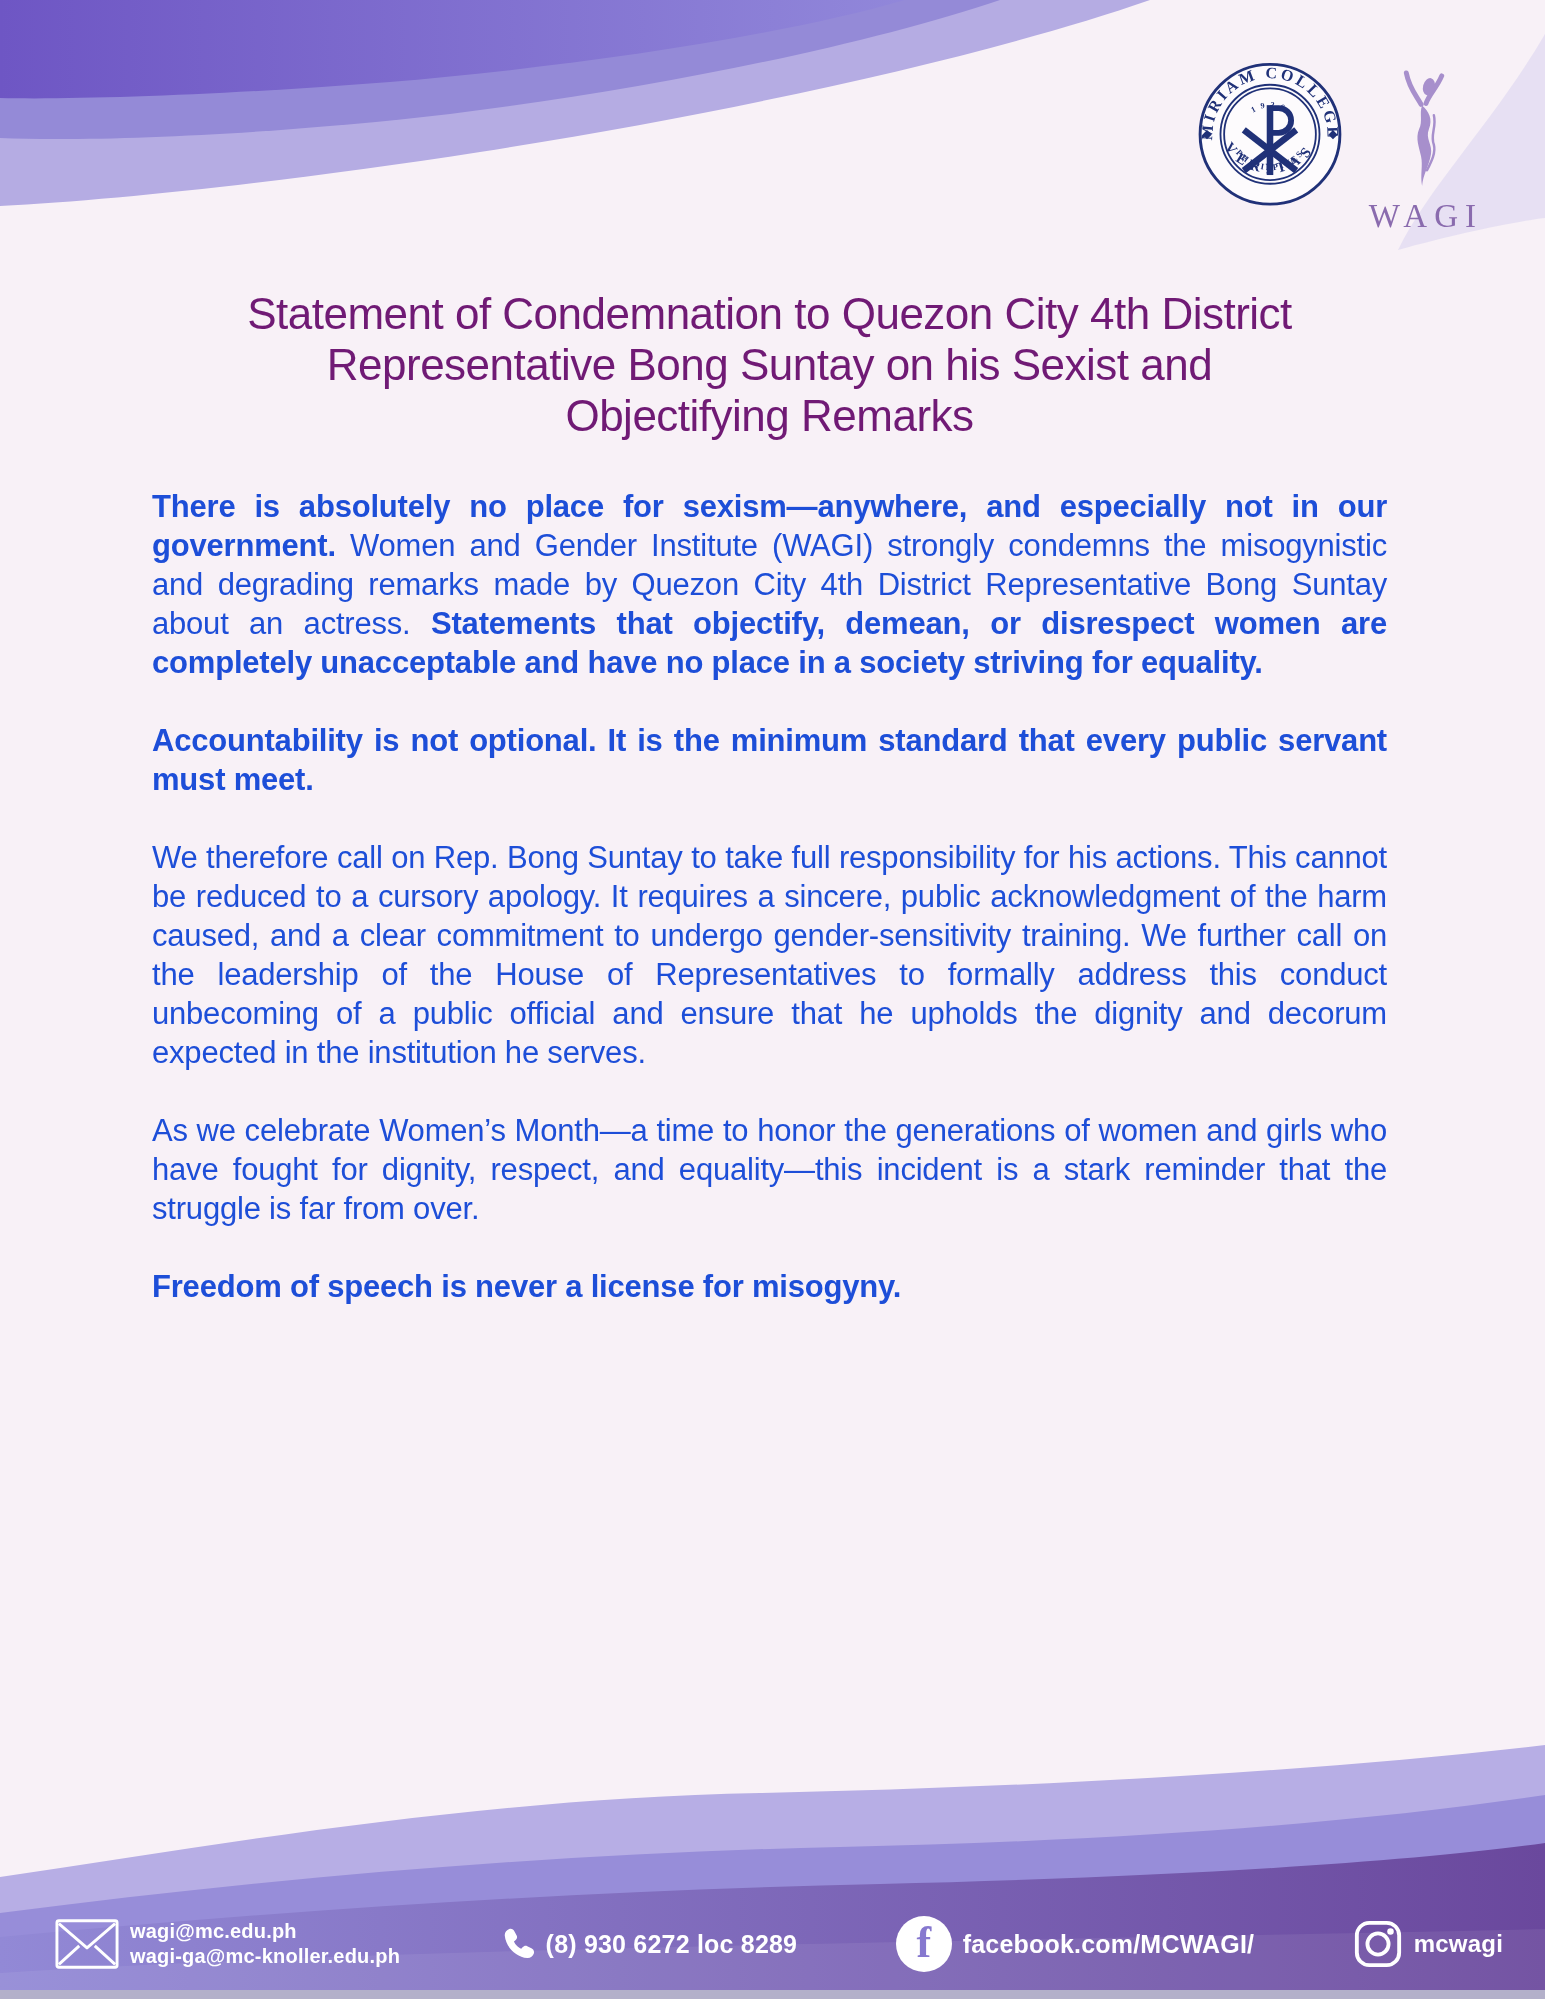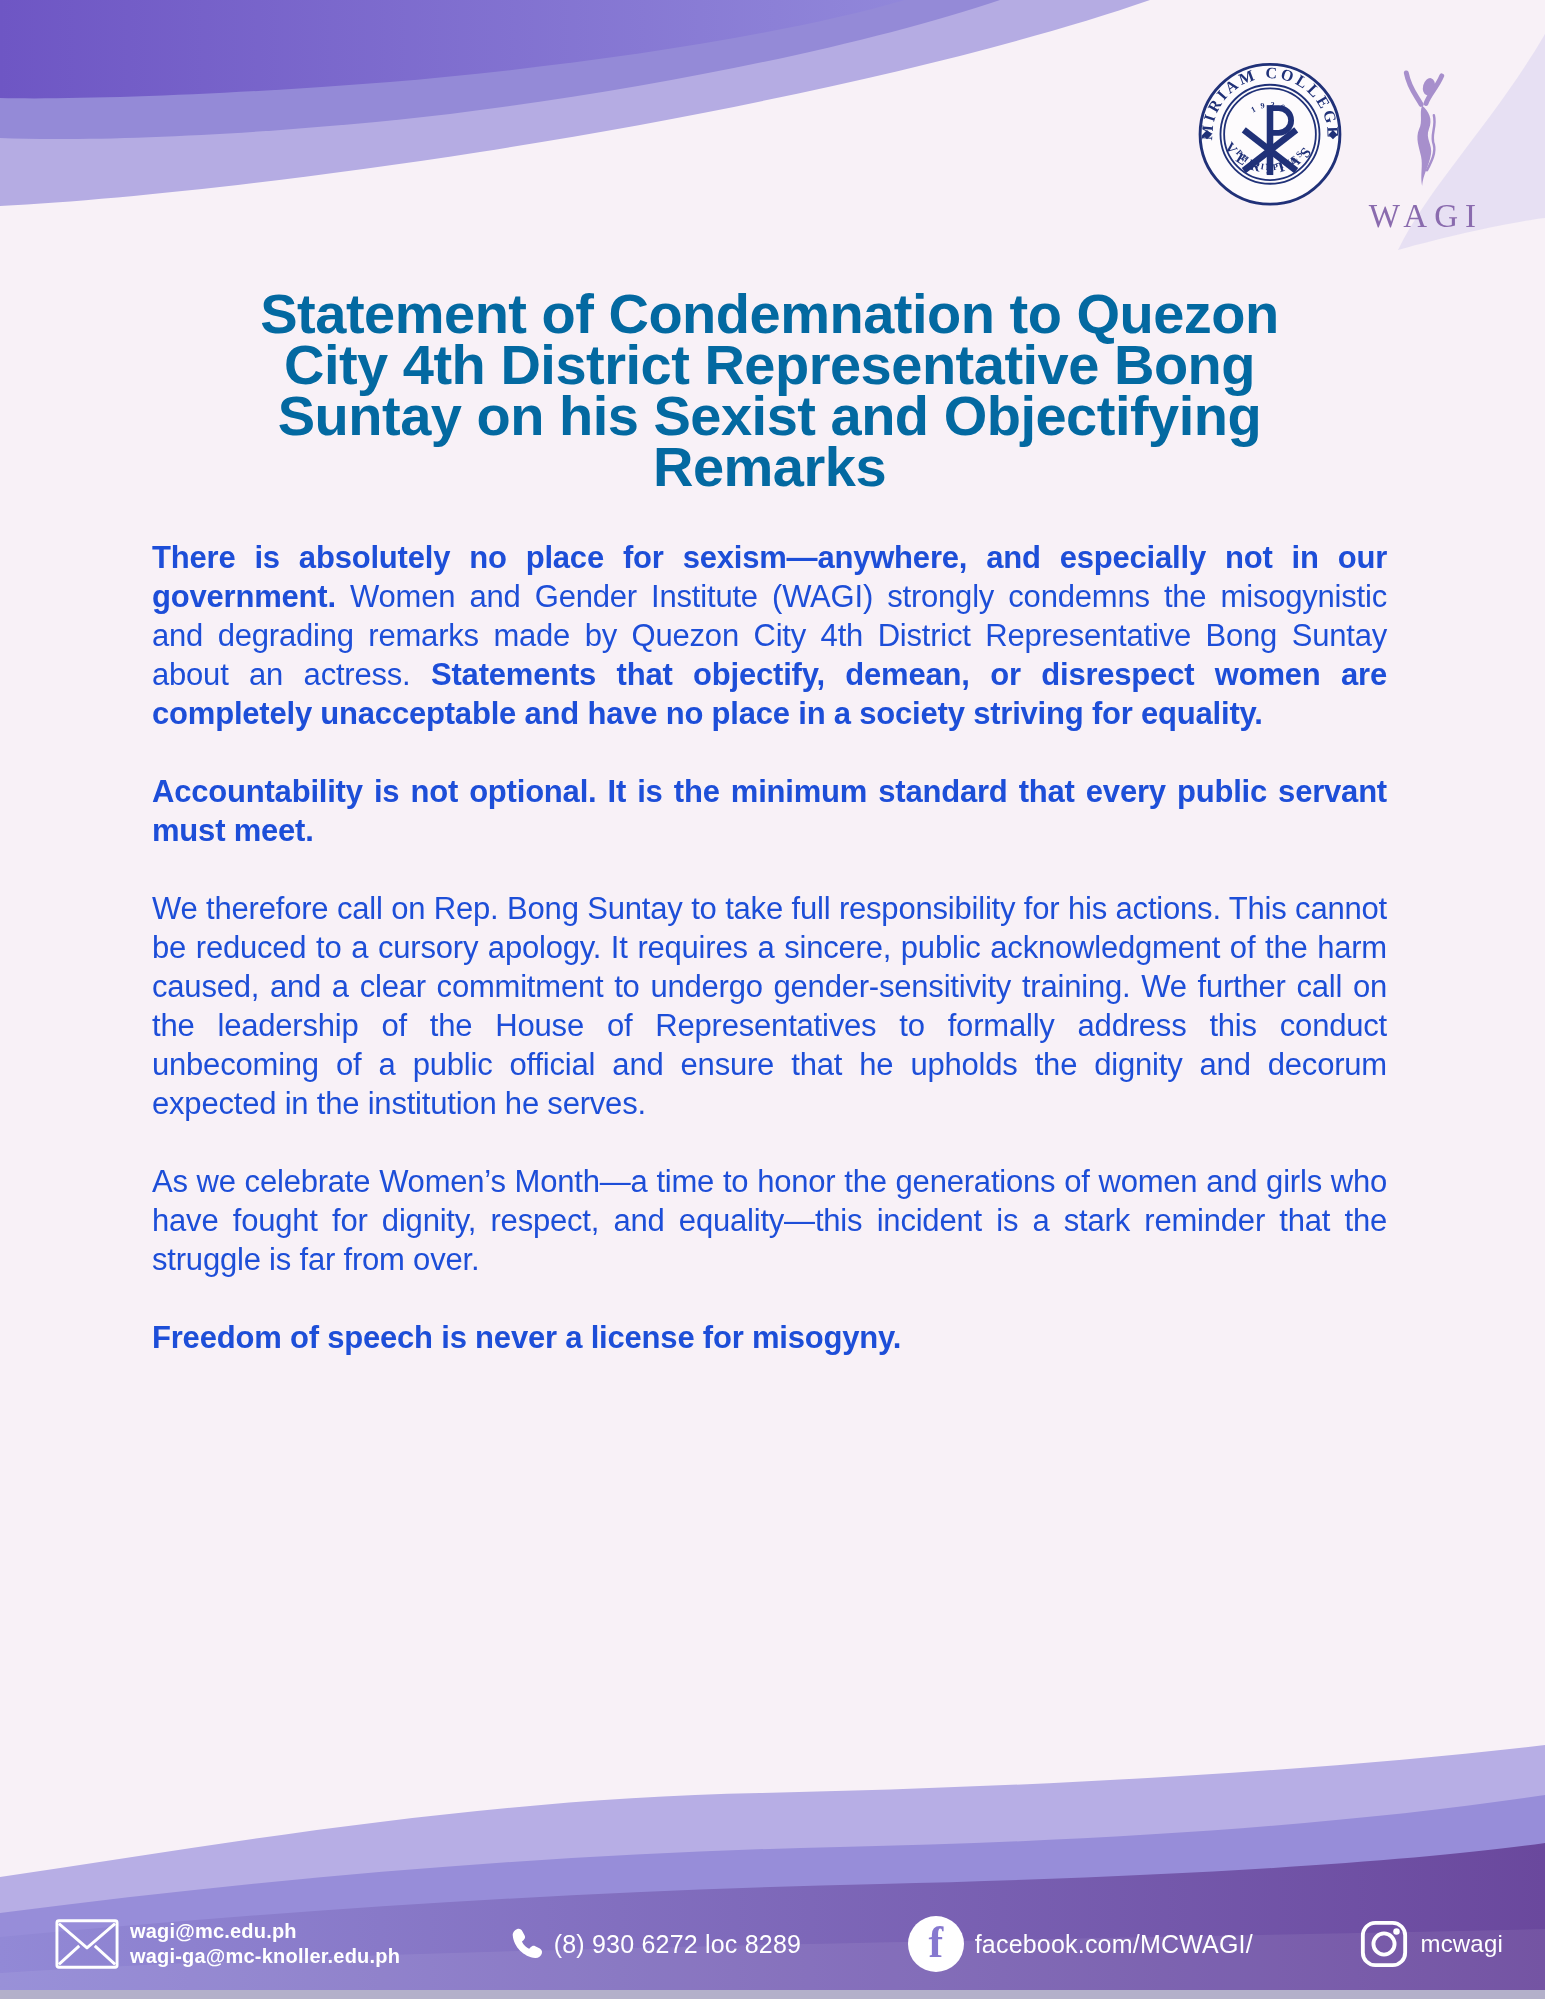--- a/index.html
+++ b/index.html
@@ -13,38 +13,38 @@
   
   .logo-row{position:absolute;top:60px;right:62px;display:flex;align-items:flex-start;gap:26px;}
   .seal-svg{width:146px;height:166px;}
   .wagi-wrap{display:flex;flex-direction:column;align-items:center;margin-top:10px;}
   .wagi-fig{width:104px;height:118px;}
   .wagi-text{font-family:"Liberation Serif", serif;font-size:33px;letter-spacing:7px;color:#8a6bae;margin-top:10px;}
   
   .doc{position:absolute;left:152px;top:288px;width:1235px;}
   .title{
     max-width:1075px;margin:0 auto 46px auto;text-align:center;
-    font-weight:bold;font-size:56px;line-height:51px;letter-spacing:-0.5px;
-    color:#0369a1;
+    font-weight:normal;font-size:44px;line-height:51px;letter-spacing:-0.5px;
+    color:#701a75;
   }
   .body-text p.para{
     margin:0 0 39px 0;font-size:31px;line-height:39px;color:#1d4ed8;
     text-align:justify;letter-spacing:-0.2px;
   }
   .body-text p.para span.b{font-weight:bold;}
   
   .bottom-waves{position:absolute;bottom:0;left:0;width:1545px;height:262px;}
   .footer-row{
     position:absolute;bottom:24px;left:55px;right:42px;height:62px;
     display:flex;align-items:center;justify-content:space-between;color:#fff;
   }
   .fgroup{display:flex;align-items:center;gap:11px;}
   .emails{display:flex;flex-direction:column;justify-content:center;
     font-weight:bold;font-size:20px;line-height:25px;letter-spacing:0.2px;}
-  .ftext{font-weight:normal;font-size:25px;letter-spacing:0.2px;white-space:nowrap;}
+  .ftext{font-weight:bold;font-size:25px;letter-spacing:0.2px;white-space:nowrap;}
   .ftext.small{font-size:24px;}
   .fb-badge{width:56px;height:56px;border-radius:50%;background:#fff;display:flex;align-items:center;justify-content:center;}
   .fb-badge span{color:#8678cf;font-weight:bold;font-size:44px;font-family:"Liberation Serif",serif;transform:translateY(-2px);}
 </style>
 </head>
 <body>
 
 <div class="page">
 
   <svg class="top-waves" viewBox="0 0 1545 262" preserveAspectRatio="none">

